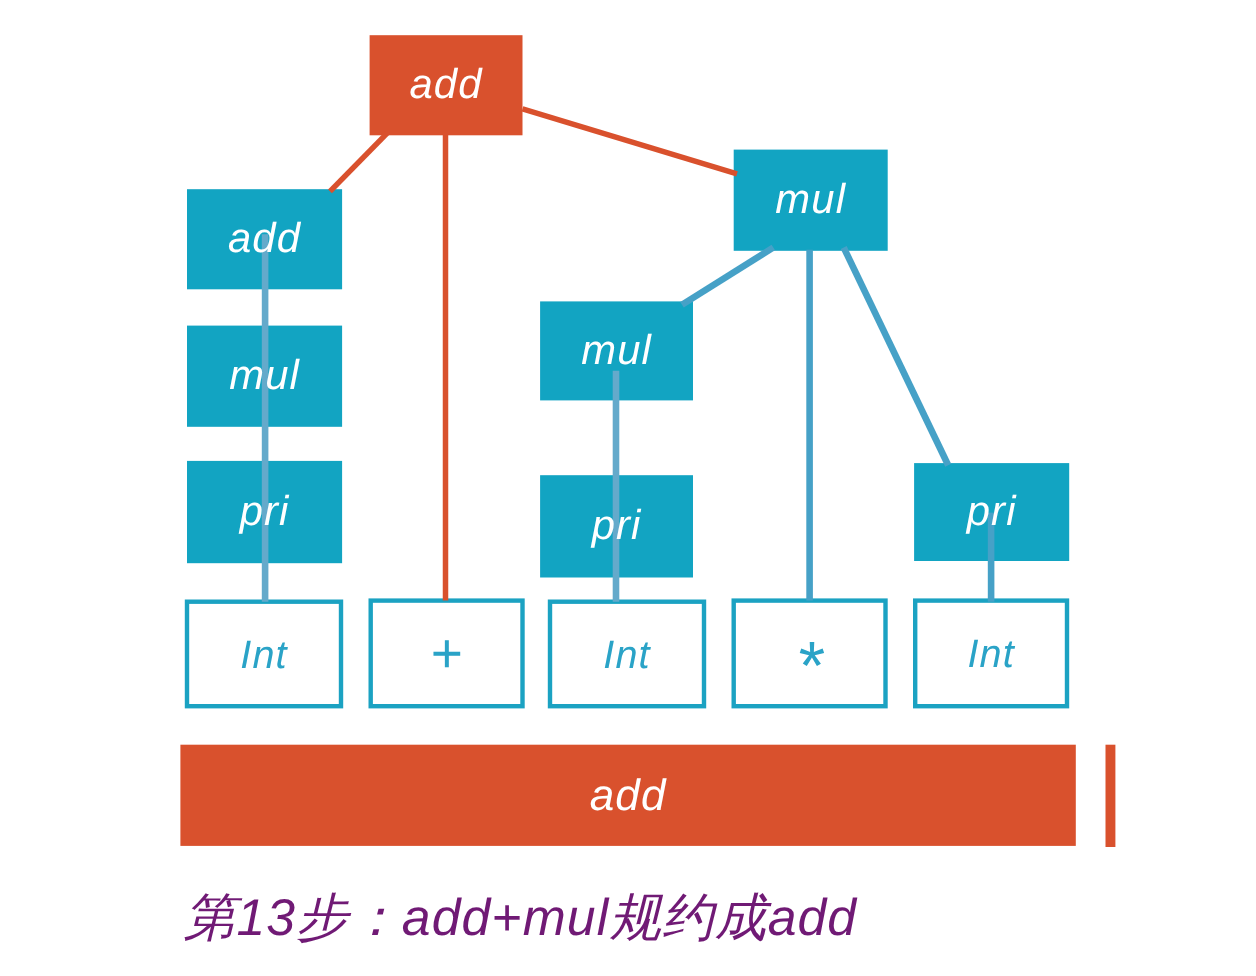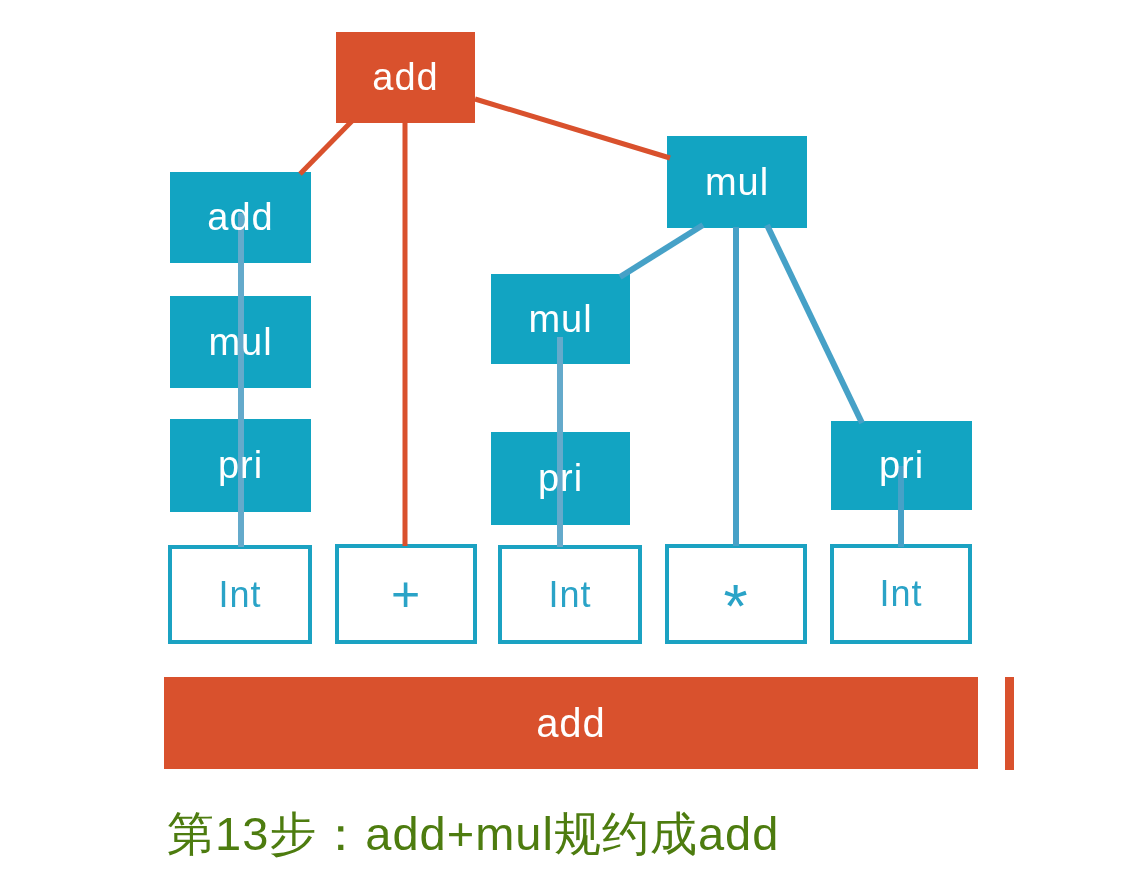--- a/index.html
+++ b/index.html
@@ -2,20 +2,21 @@
 <html><head>
 <meta charset="utf-8">
 <style>
   html,body{margin:0;padding:0;background:#ffffff;}
   #canvas{
     position:relative;
     width:1142px;height:887px;
     background:#ffffff;
     overflow:hidden;
     font-family:"Liberation Sans","DejaVu Sans",sans-serif;
+    font-style:italic;
   }
   #boxes-layer,#labels-layer,#edges-svg{
     position:absolute;left:0;top:0;width:1142px;height:887px;
   }
   .node{position:absolute;box-sizing:border-box;}
   .box-orange{background:var(--orange);}
   .box-teal{background:var(--teal);}
   .box-white{background:#ffffff;border:4px solid var(--teal-border);}
   .node-label{
     position:absolute;display:flex;align-items:center;justify-content:center;
@@ -83,14 +84,14 @@
       <div class="node-label label-teal" style="left: 498px; top: 545px; width: 144px; height: 99px;">Int</div>
       <div class="node-label label-teal glyph-star" style="left: 665px; top: 544px; width: 142px; height: 100px;">*</div>
       <div class="node-label label-teal" style="left: 830px; top: 544px; width: 142px; height: 100px;">Int</div>
     </div>
 
   <div id="stack-bar" class="box-orange">
     <span>add</span>
   </div>
   <div id="stack-divider" class="box-orange"></div>
 
-  <div id="step-caption" style="color: #4d7c0f;">第13步：add+mul规约成add</div>
+  <div id="step-caption" style="color: #701a75;">第13步：add+mul规约成add</div>
 </div>
 
 </body></html>

